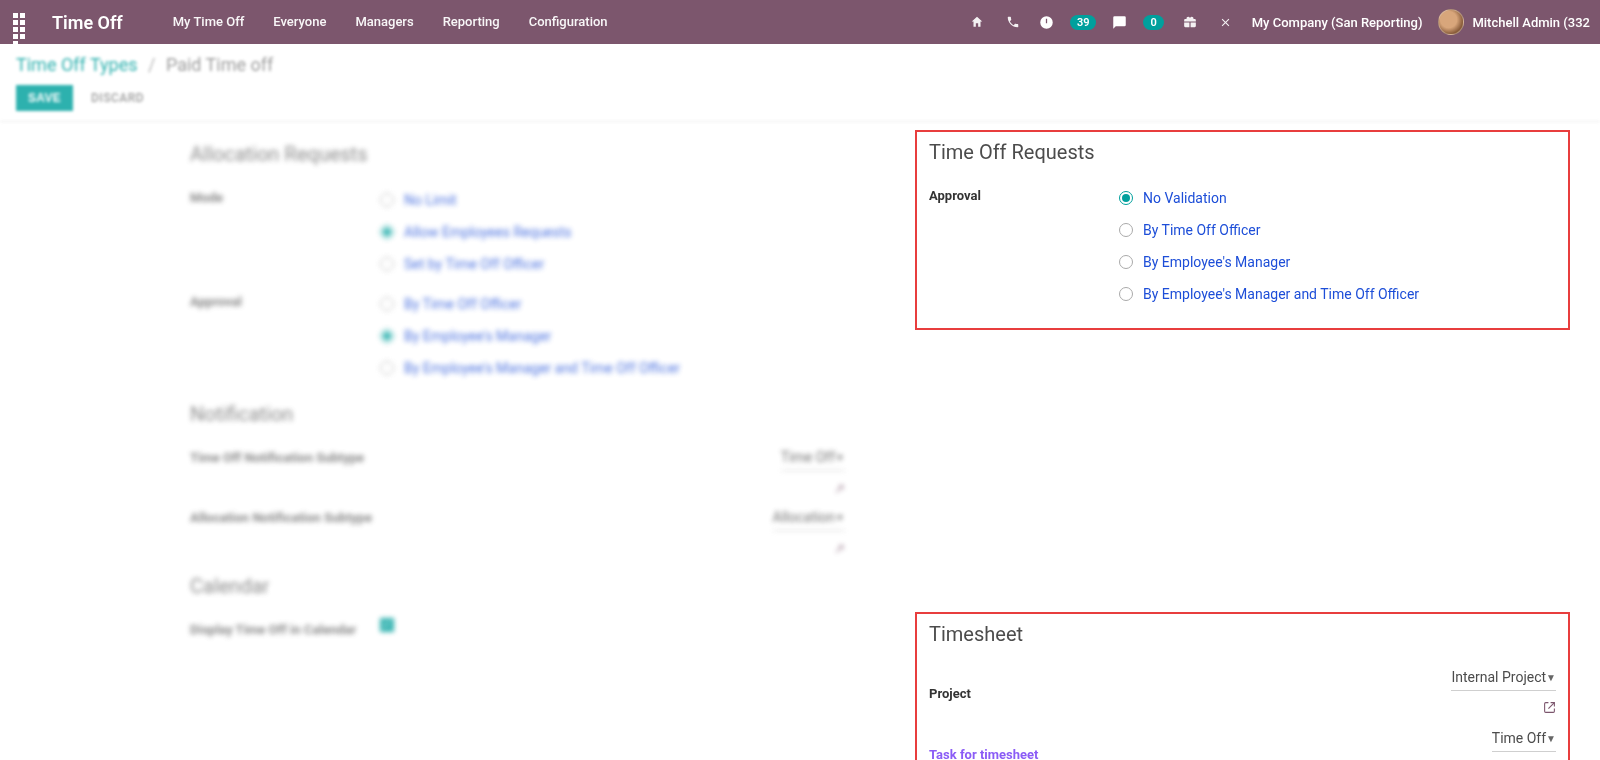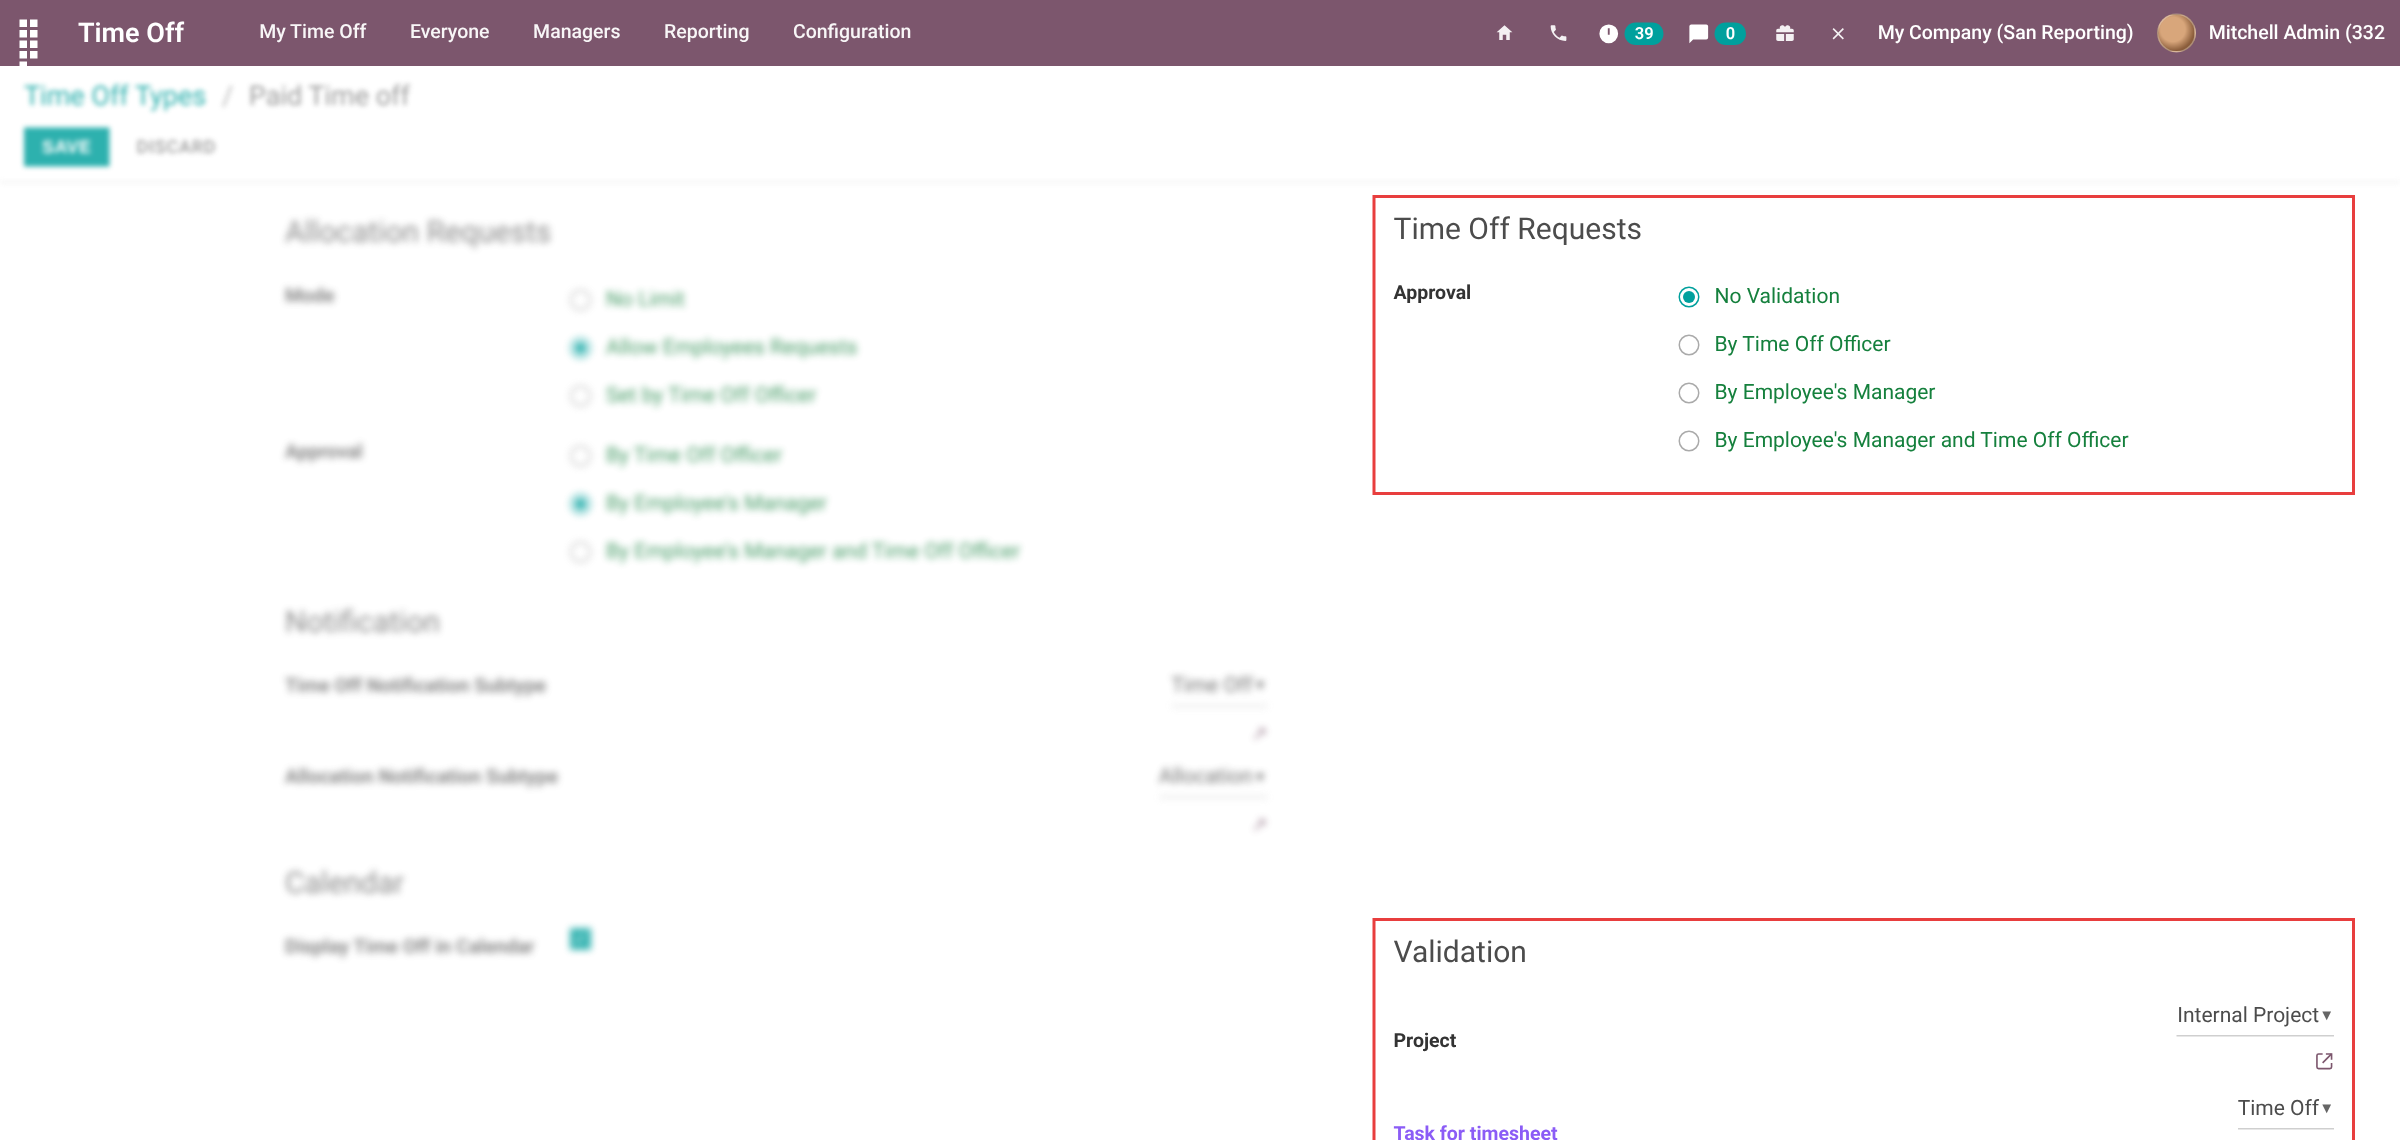--- a/index.html
+++ b/index.html
@@ -9,21 +9,21 @@
   .navbar { background: #7c566d; color: #fff; height: 44px; display: flex; align-items: center; padding: 0 10px; }
   .nav-apps-icon { width: 24px; height: 24px; display: flex; flex-wrap: wrap; gap: 2px; padding: 3px; margin-right: 18px; cursor: pointer; }
   .nav-apps-icon span { width: 5px; height: 5px; background: #fff; }
   .nav-title { font-size: 18px; font-weight: 600; margin-right: 36px; }
   .nav-menu { display: flex; gap: 1px; }
   .nav-item { padding: 0 14px; line-height: 44px; font-weight: 500; opacity: 0.95; cursor: pointer; font-size:13px;}
   .nav-right { margin-left: auto; display: flex; align-items: center; gap: 16px; }
   .nav-icon { width: 20px; height: 20px; display:flex; align-items:center; justify-content:center; opacity:0.92; cursor:pointer;}
   .nav-badge { background:#00a09d;color:#fff; border-radius:9px; padding:1px 7px; font-size:11px; font-weight:600;}
   .nav-avatar{width:26px;height:26px;border-radius:50%;background:radial-gradient(circle at 40% 40%,#d8a67b 40%,#8a5d3b 70%);border:1px solid rgba(255,255,255,.3);}
-  .nav-icon-group{display:flex;align-items:center;gap:3px;}
+  .nav-icon-group{display:flex;align-items:center;gap:16px;}
 
   
   .control-panel { padding: 10px 16px; border-bottom:1px solid #e5e5e5;}
   .breadcrumb { font-size: 18px; color: #888; margin-bottom:10px;}
   .breadcrumb .bc-link{color:#00a09d; cursor:pointer;}
   .breadcrumb .bc-sep{color:#aaa; padding:0 6px;}
   .actions{display:flex;align-items:center;gap:18px;}
   .btn-save{background:#00a09d;color:#fff;border:none;padding:6px 12px;font-weight:700;font-size:12px;letter-spacing:.3px;cursor:pointer;}
   .btn-discard{color:#888;font-weight:500;letter-spacing:.5px;font-size:12px;cursor:pointer;}
   
@@ -31,21 +31,21 @@
   .form-sheet{display:flex;padding:6px 0 0 190px; gap:40px;}
   .col{flex:1; min-width:0;}
   .col-left{filter: blur(2.4px); opacity:.78; padding-right:30px;}
   
   .section-title{font-size:20px;color:#6b6b6b;margin:14px 0 14px;font-weight:400;}
   
   .form-row{display:flex;padding:4px 0;align-items:flex-start;}
   .form-label{width:190px;flex-shrink:0;color:#666;font-weight:700;font-size:13px;padding-top:6px;}
   .form-widget{flex:1;}
   
-  .radio-opt{display:flex;align-items:center;gap:10px;padding:8px 0;font-size:14px;color:#15803d;cursor:pointer;}
+  .radio-opt{display:flex;align-items:center;gap:10px;padding:8px 0;font-size:14px;color:#1d4ed8;cursor:pointer;}
   .radio-circle{width:14px;height:14px;border:1.5px solid #aaa;border-radius:50%;flex-shrink:0;position:relative;}
   .radio-opt.selected .radio-circle{border-color:#00a09d;}
   .radio-opt.selected .radio-circle::after{content:"";position:absolute;inset:2px;background:#00a09d;border-radius:50%;}
   
   .m2o{display:flex;align-items:flex-end;gap:10px;flex-direction:column;}
   .m2o-input{flex:1;border:none;border-bottom:1px solid #ccc;padding:5px 0;font-size:14px;color:#4c4c4c;background:transparent;display:flex;justify-content:space-between;align-items:center;}
   .m2o-caret{color:#666;font-size:10px;}
   .ext-link{color:#7c566d;font-size:13px;cursor:pointer;}
   
   .checkbox-sq{width:14px;height:14px;border:1.5px solid #00a09d;background:#00a09d;display:inline-flex;align-items:center;justify-content:center;color:#fff;font-size:10px;}
@@ -224,21 +224,21 @@
               <span class="radio-circle"></span>
               <span>By Employee's Manager and Time Off Officer</span>
             </div>
         </div>
       </div>
     </div>
 
     <div class="spacer-tall"></div>
 
     <div class="highlight-box" style="padding-bottom:10px;">
-      <div class="section-title" style="margin-top:0;">Validation</div>
+      <div class="section-title" style="margin-top:0;">Timesheet</div>
       <div class="form-row" style="align-items:center;">
         <div class="form-label" style="width:200px;color:#333;">Project</div>
         <div class="form-widget m2o">
           <div class="m2o-input" style="border-bottom:1px solid #cfcfcf;">
               <span>Internal Project</span>
               <span class="m2o-caret">▼</span>
             </div>
           <span class="ext-link">
             <svg width="13" height="13" viewBox="0 0 24 24" fill="none" stroke="#7c566d" stroke-width="2">
                 <path d="M14 3h7v7"></path>

